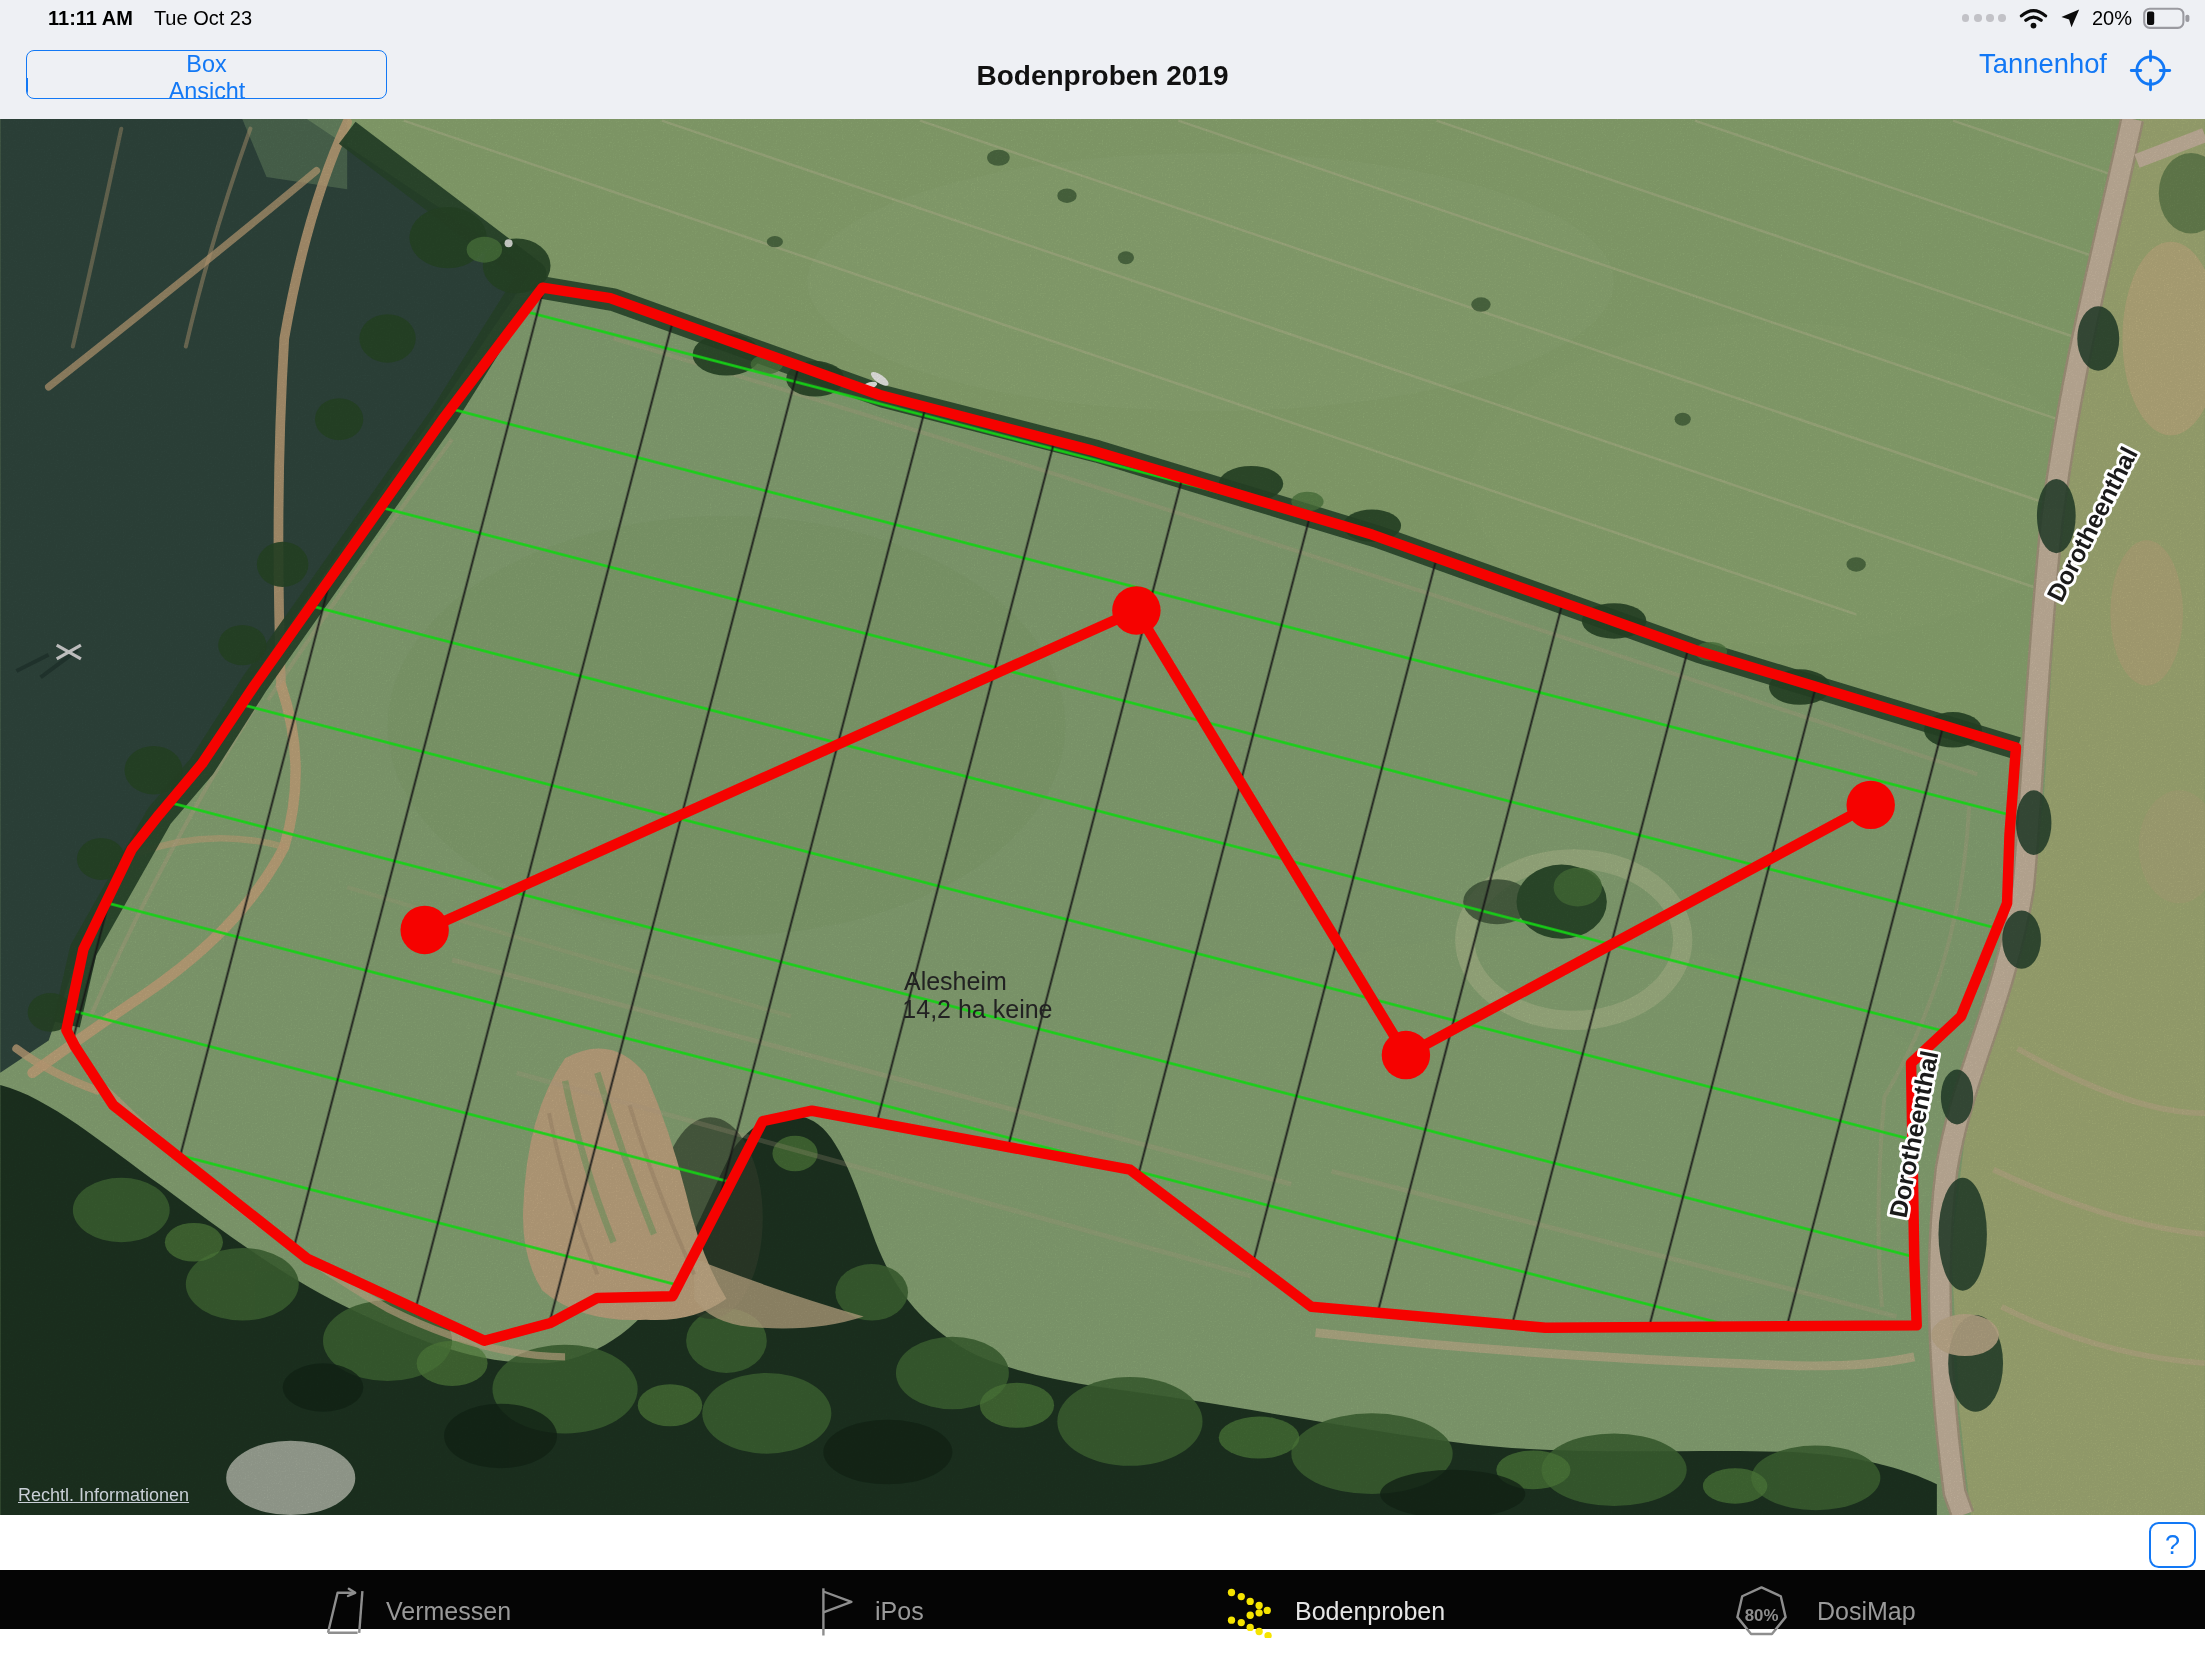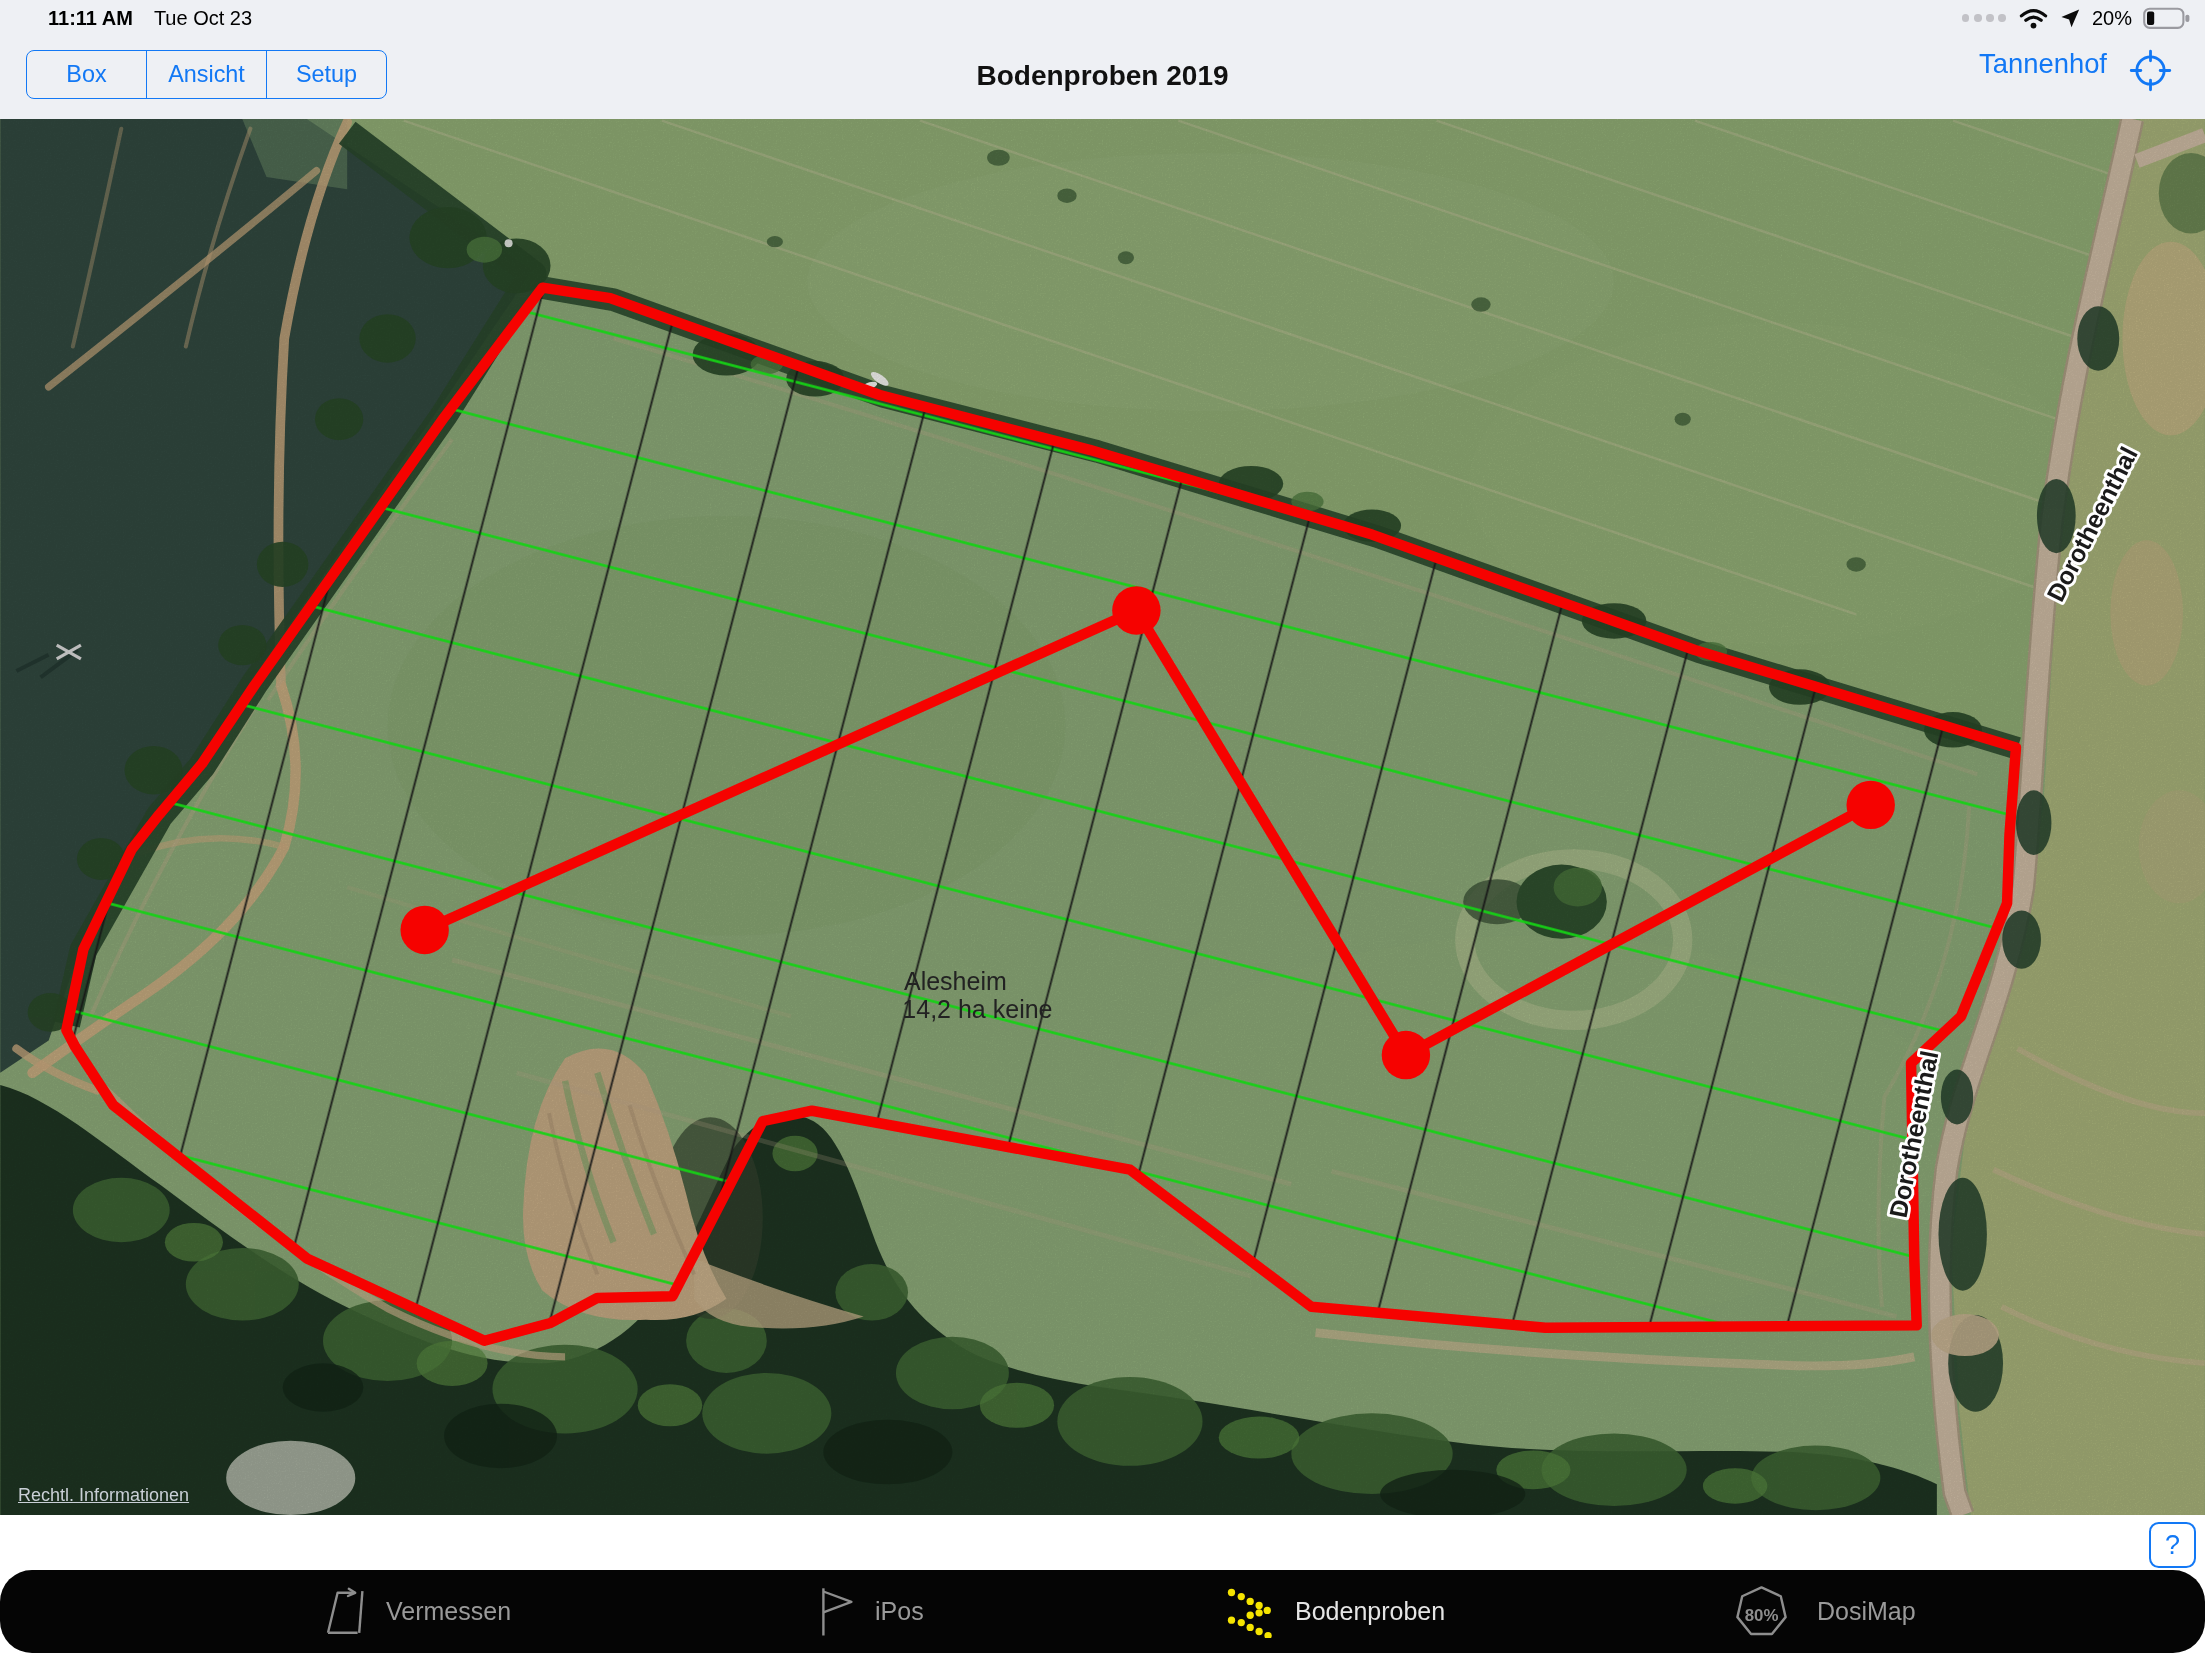--- a/index.html
+++ b/index.html
@@ -9,21 +9,21 @@
   
   .header{position:absolute;left:0;top:0;width:2205px;height:119px;background:#eef0f4;z-index:30;}
   .status-left{position:absolute;left:24px;top:6.5px;display:flex;gap:21px;align-items:center;
     font-size:20px;color:#000;margin-left:24px;}
   .status-time{font-weight:600;}
   .status-right{position:absolute;right:14.5px;top:6.5px;display:flex;gap:10.5px;align-items:center;
     font-size:20px;color:#000;}
   .cell-dots{display:flex;gap:4.8px;align-items:center;margin-right:3.2px;}
   .cell-dots i{width:7.3px;height:7.3px;border-radius:50%;background:#c2c2c7;display:block;}
   .seg{position:absolute;left:26px;top:50px;width:359px;height:47px;border:1.6px solid #1278f5;
-    border-radius:8px;display:flex;overflow:hidden;background:transparent;}
+    border-radius:8px;display:flex;overflow:hidden;background:transparent;flex-direction:column;}
   .seg .seg-btn{flex:1;display:flex;align-items:center;justify-content:center;
     color:#1278f5;font-size:23.4px;cursor:pointer;border-left:1.6px solid #1278f5;background:transparent;}
   .seg .seg-btn:first-child{border-left:none;}
   .nav-title{position:absolute;left:50%;top:60px;transform:translateX(-50%);
     font-size:28px;font-weight:700;color:#111;white-space:nowrap;}
   .nav-right{position:absolute;right:32px;top:48px;height:48px;display:flex;gap:21px;}
   .account{color:#1278f5;font-size:27.4px;}
   .locate-btn{width:45px;height:45px;display:flex;align-items:center;justify-content:center;cursor:pointer;}
 
   
@@ -35,21 +35,21 @@
     font-size:24px;cursor:pointer;border-left:1.6px solid #1278f5;background:#fff;}
   .float-seg .seg-btn:first-child{border-left:none;}
   .legal{position:absolute;left:18px;top:1366px;font-size:18px;color:#c9cfd6;
     text-decoration:underline;z-index:5;cursor:pointer;}
 
   
   .white-strip{position:absolute;left:0;top:1516px;width:2205px;height:54px;background:#fff;}
   .help-btn{position:absolute;left:2149px;top:1522px;width:47px;height:46px;background:#fff;
     border:2.4px solid #1278f5;border-radius:9.7px;color:#1278f5;font-size:27px;display:flex;
     align-items:center;justify-content:center;cursor:pointer;z-index:40;box-sizing:border-box;}
-  .tabbar{position:absolute;left:0;top:1570px;width:2205px;height:83px;background:#050505;z-index:35;border-radius:32px;}
+  .tabbar{position:absolute;left:0;top:1570px;width:2205px;height:59px;background:#050505;z-index:35;}
   .tab{position:absolute;top:0;height:83px;display:flex;align-items:center;gap:18px;cursor:pointer;}
   .tab .tab-label{font-size:25px;color:#9a9a9a;}
   .tab.active .tab-label{color:#e5e5e5;}
   .tab-vermessen{left:320px;}
   .tab-ipos{left:817px;}
   .tab-bodenproben{left:1225px;}
   .tab-dosimap{left:1735px;gap:29px;}
 </style>
 </head>
 <body>

